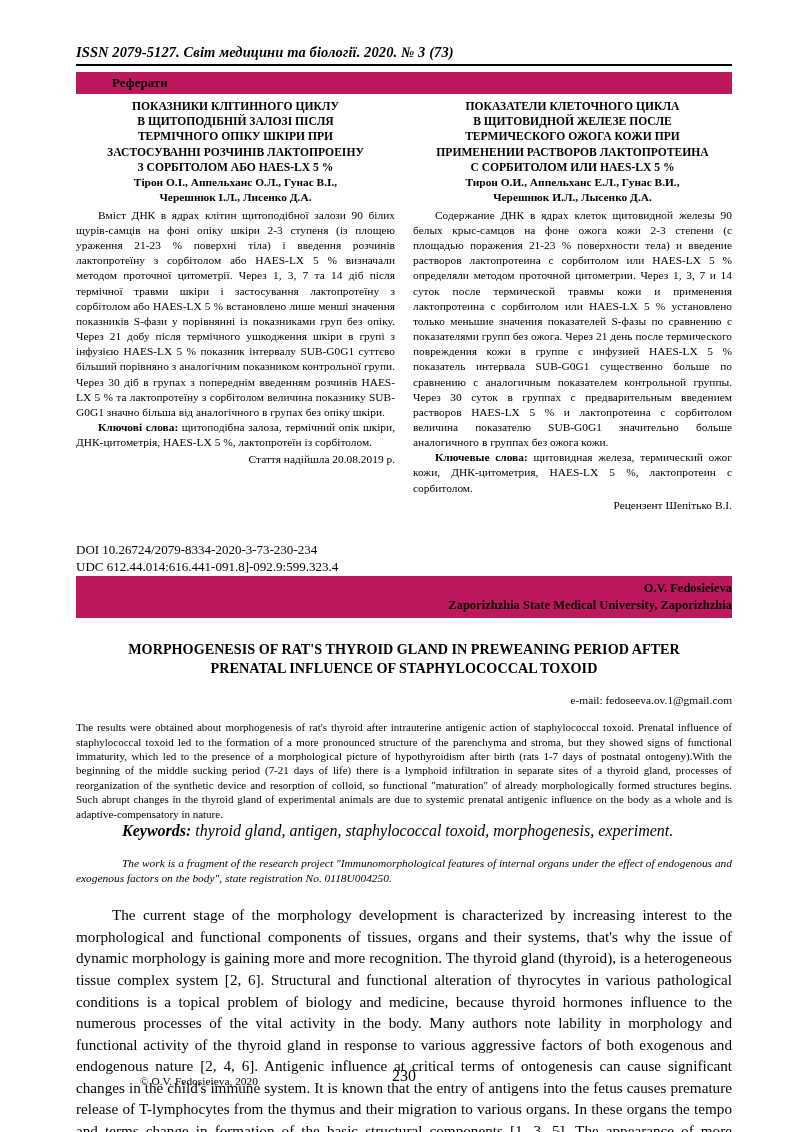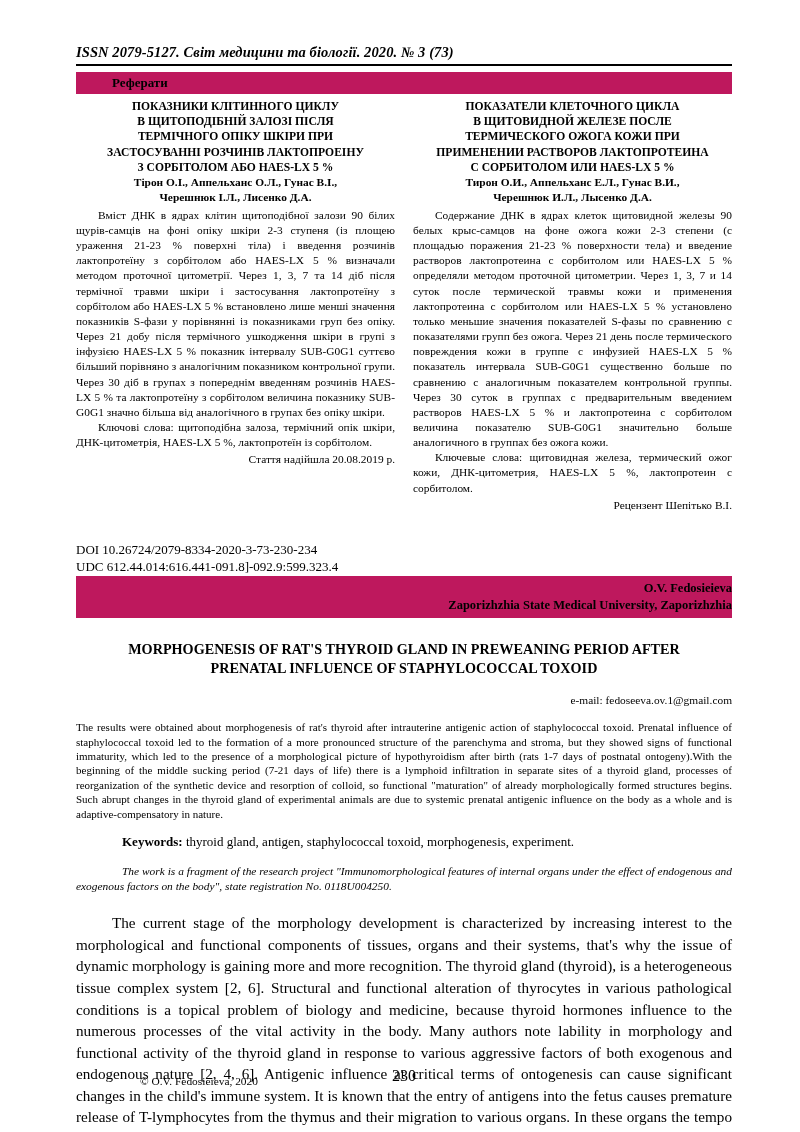--- a/index.html
+++ b/index.html
@@ -91,21 +91,21 @@
     margin-top: 3px;
     line-height: 1.33;
     hyphens: none;
   }
   .ab-keywords {
     text-align: justify;
     text-indent: 22px;
     margin-top: 0;
     line-height: 1.33;
   }
-  .ab-keywords b { font-weight: normal; }
+  .ab-keywords b { font-weight: bold; }
   .ab-foot {
     text-align: right;
     margin-top: 2px;
     line-height: 1.33;
   }
 
   
   .doi-block {
     margin-top: 28px;
     font-weight: normal;
@@ -128,25 +128,26 @@
   }
 
   
   .en-abstract {
     font-size: 11px;
     line-height: 1.31;
     text-align: justify;
     margin-top: 14px;
   }
   .en-keywords {
-    font-size: 13px;
+    font-size: 16px;
     line-height: 1.31;
     text-align: justify;
     text-indent: 46px;
-    margin-top: 12px;
+    margin-top: 0;
+    font-style: italic;
   }
 
   
   .project-note {
     font-style: italic;
     font-size: 11.4px;
     line-height: 1.33;
     text-align: justify;
     text-indent: 46px;
     margin-top: 14px;

